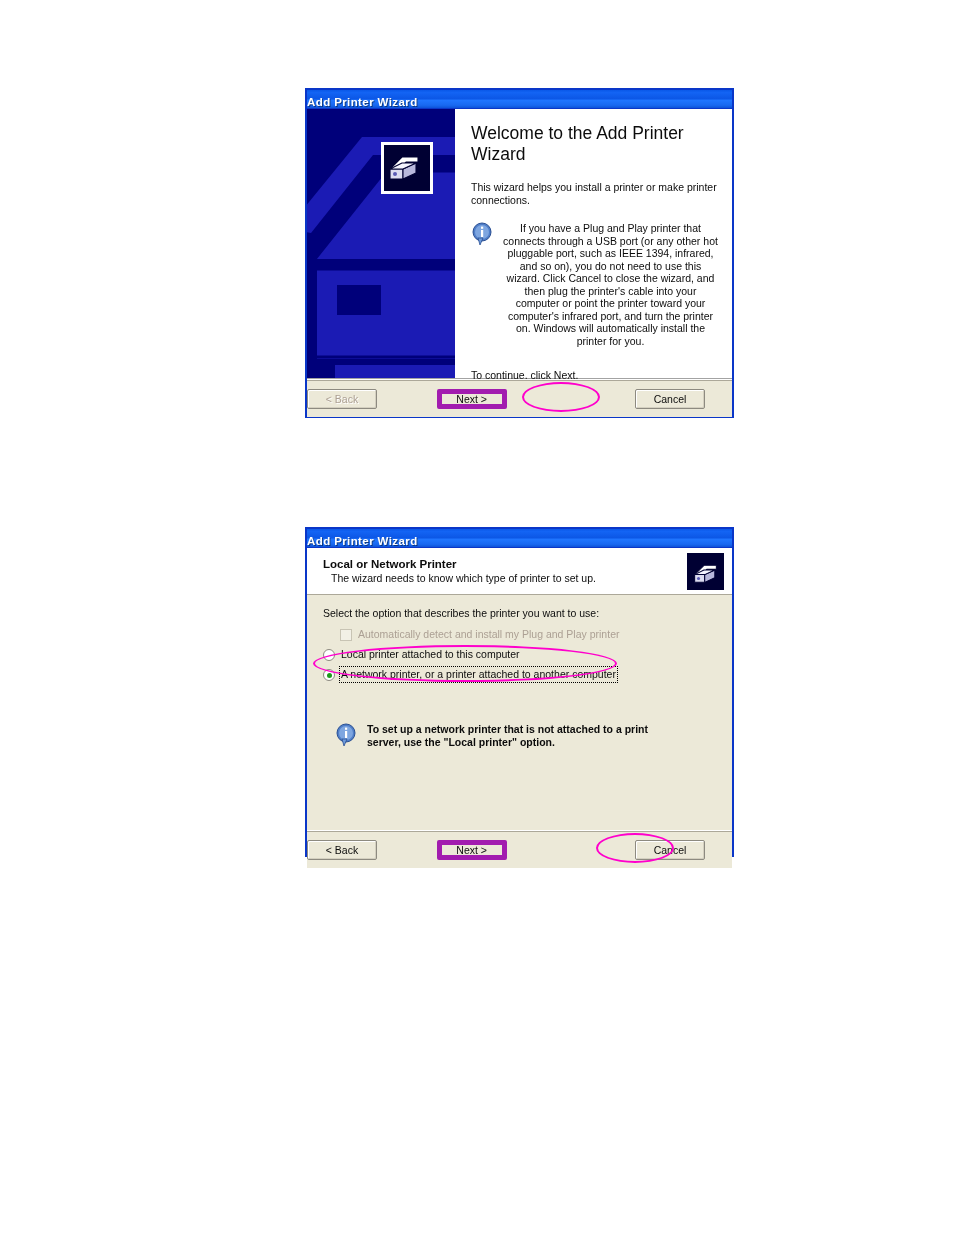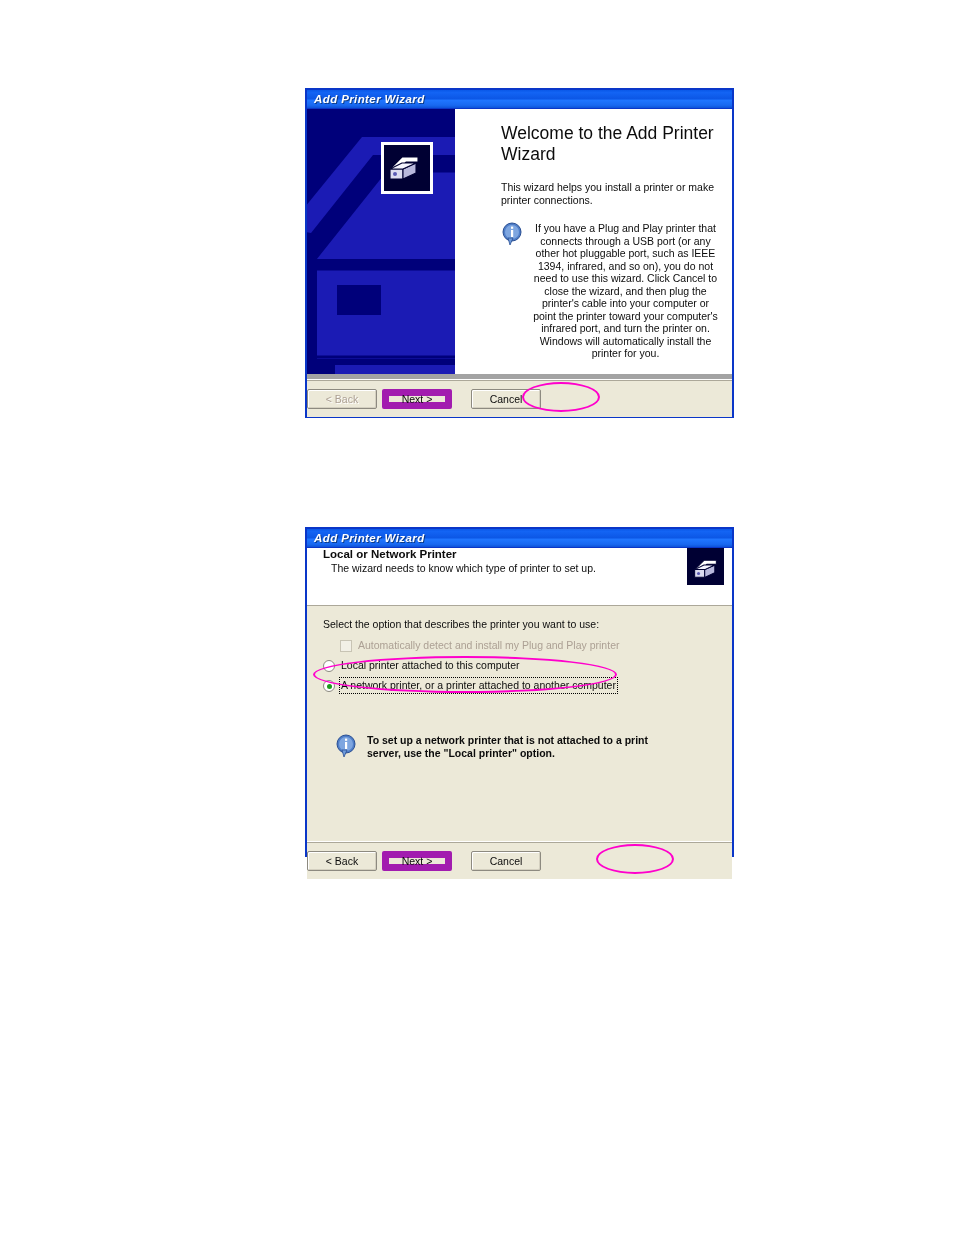--- a/index.html
+++ b/index.html
@@ -24,44 +24,42 @@
     box-sizing: border-box;
     box-shadow: 0 0 0 1px #0a36c8;
   }
   .titlebar {
     height: 19px;
     background: linear-gradient(to bottom,
         #0a58e8 0%, #1364f4 14%, #0c57e6 48%, #1f75ff 58%,
         #1868f0 85%, #0d52d8 100%);
     border-bottom: 1px solid #0a36c8;
     display: flex;
-    align-items: center;
-    padding-left: 7px;
-    box-sizing: border-box;
-    font-style: italic;
+    align-items: flex-end;
+    padding-left: 0;
+    box-sizing: border-box;
   }
   .titlebar-text {
     color: #ffffff;
     font-size: 11.5px;
     font-weight: bold;
     letter-spacing: 0.4px;
     text-shadow: 1px 1px 0 rgba(0,0,0,0.45);
     white-space: nowrap;
   }
 
   
   #dlg-welcome { left: 306px; top: 89px; width: 427px; height: 328px; }
 
   .welcome-body {
     display: flex;
     height: 270px;
     background: #ffffff;
-    border-bottom: 5px solid #a3a3a3;
-    box-sizing: border-box;
-    gap: 30px;
+    border-bottom: 1px solid #a3a3a3;
+    box-sizing: border-box;
   }
   .watermark-panel {
     width: 148px;
     background: #00007a;
     position: relative;
     overflow: hidden;
     flex: none;
   }
   .watermark-panel svg { position: absolute; left: 0; top: 0; }
   .bigicon {
@@ -113,23 +111,24 @@
   }
 
   
   .info-icon { flex: none; width: 22px; height: 24px; }
 
   
   #dlg-localnet { left: 306px; top: 528px; width: 427px; height: 328px; }
 
   .page-header {
     background: #ffffff;
-    height: 58px;
+    height: 47px;
     border-bottom: 1px solid #aca899;
     display: flex;
+    align-items: center;
     justify-content: space-between;
     padding: 0 8px 0 16px;
     box-sizing: border-box;
   }
   .page-header-title {
     font-size: 11.5px;
     font-weight: bold;
     color: #0c0c0c;
     margin: 0 0 2px 0;
   }
@@ -217,21 +216,21 @@
   }
 
   
   .footer {
     height: 38px;
     background: #ece9d8;
     border-top: 1px solid #ffffff;
     box-shadow: inset 0 1px 0 #aca899;
     display: flex;
     align-items: center;
-    justify-content: flex-start;
+    justify-content: space-between;
     padding-right: 27px;
     gap: 5px;
     box-sizing: border-box;
     position: relative;
   }
   .btn {
     min-width: 70px;
     height: 20px;
     font-family: "Liberation Sans", sans-serif;
     font-size: 10.5px;
@@ -240,21 +239,21 @@
     border: 1px solid #8d8a80;
     border-radius: 2px;
     display: flex;
     align-items: center;
     justify-content: center;
     box-sizing: border-box;
     box-shadow: inset 1px 1px 0 #ffffff, inset -1px -1px 0 #d4d0c0;
     position: relative;
   }
   .btn.default {
-    border: 7px solid #a21caf;
+    border: 5px solid #a21caf;
     box-shadow: inset 0 0 0 1px #ece9d8, inset 1px 1px 0 #ffffff;
   }
   .btn.disabled { color: #aca094; text-shadow: 1px 1px 0 #ffffff; }
   .btn-gap { width: 9px; }
 
   
   .annot {
     position: absolute;
     border: 2.5px solid #ff00cc;
     border-radius: 50%;

